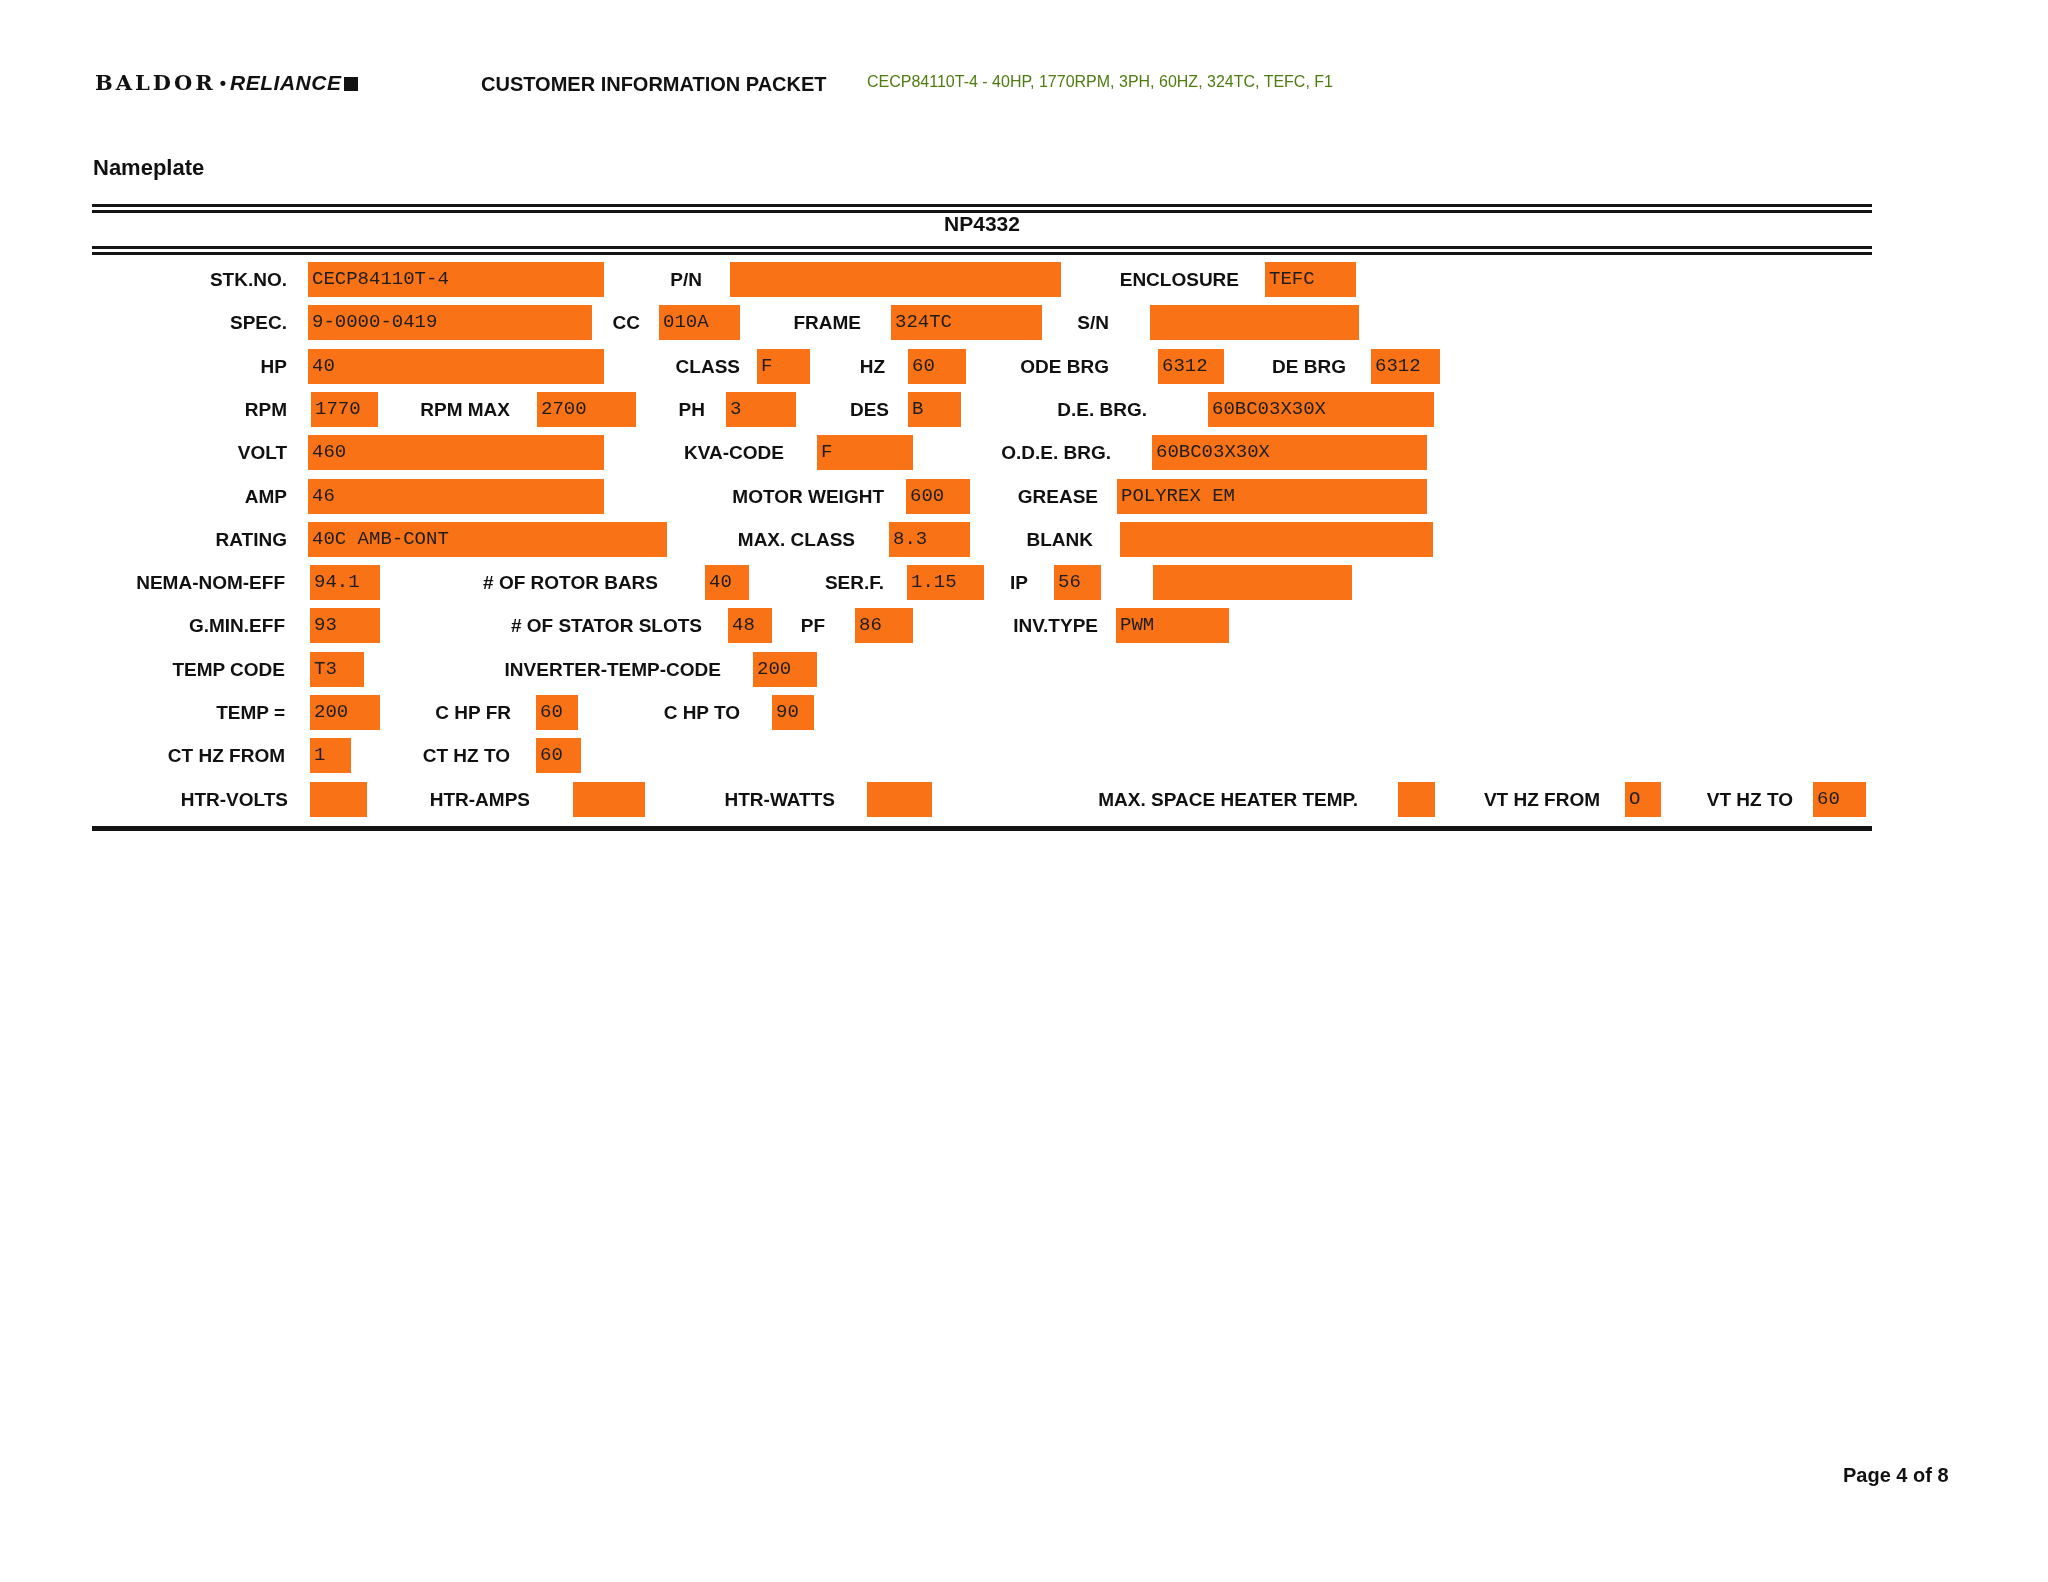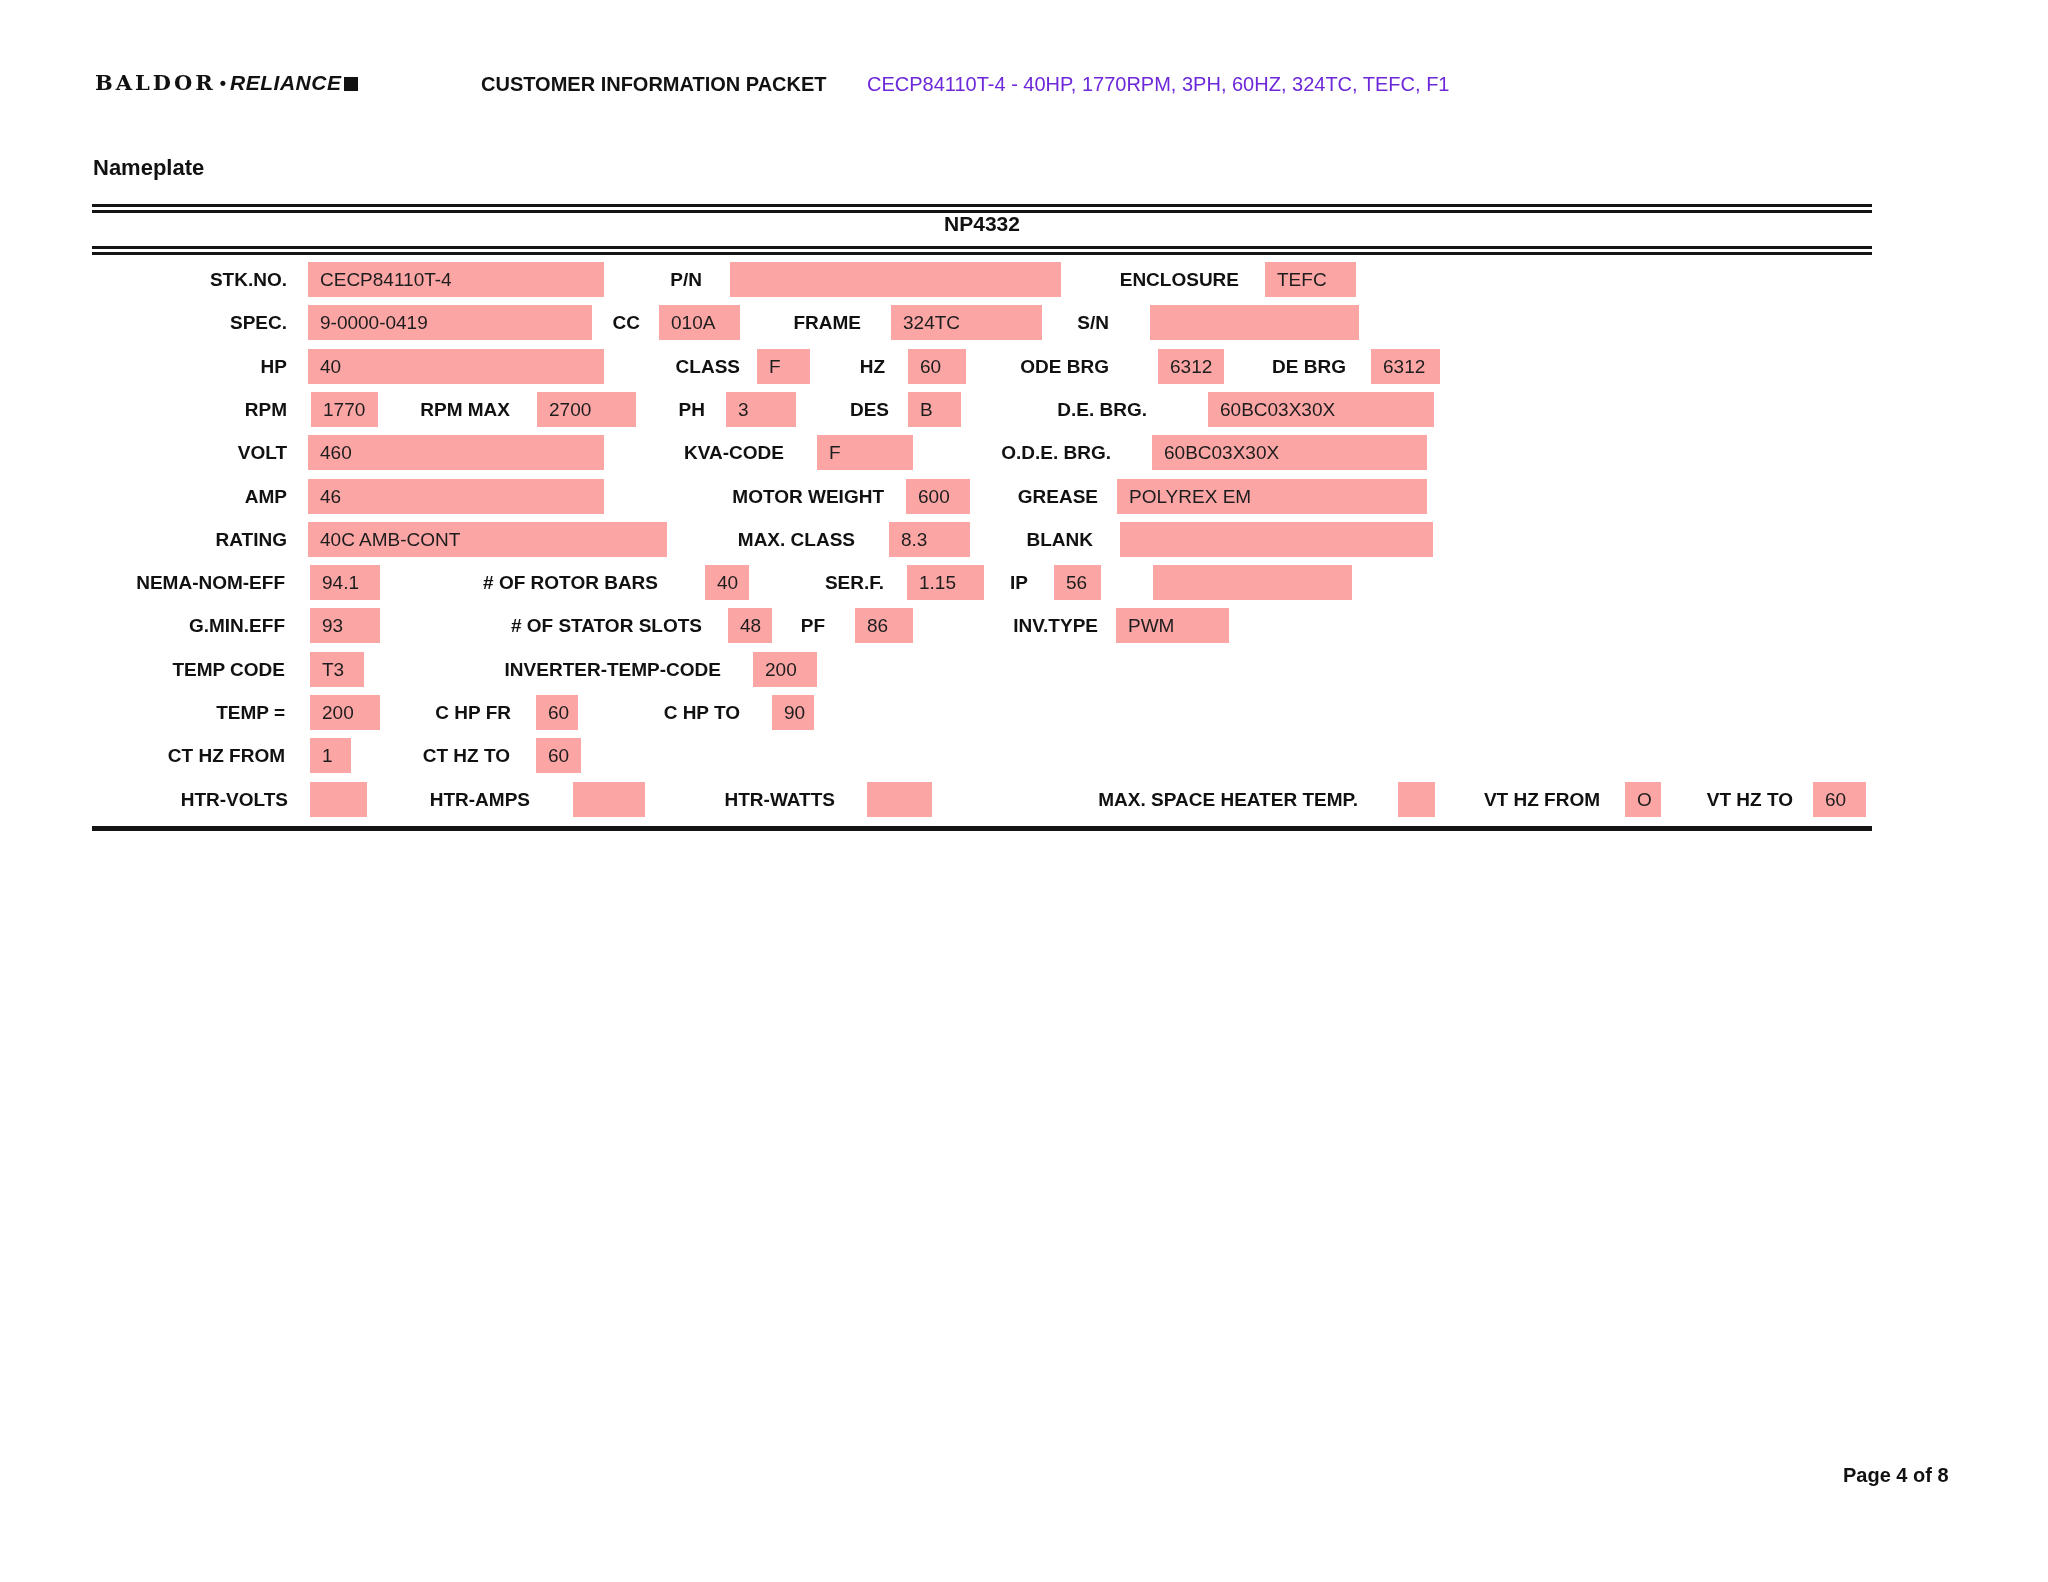--- a/index.html
+++ b/index.html
@@ -7,34 +7,34 @@
     position:relative;width:2048px;height:1582px;background:#ffffff;
     font-family:"Liberation Sans",sans-serif;color:#111;overflow:hidden;
   }
   
   .logo{position:absolute;left:95px;top:70px;white-space:nowrap;}
   .logo .baldor{font-family:"DejaVu Serif",serif;font-weight:bold;font-size:21px;letter-spacing:3px;}
   .logo .dot{font-size:18px;font-weight:bold;margin:0 4px;position:relative;top:-1px;}
   .logo .reliance{font-style:italic;font-weight:bold;font-size:21px;letter-spacing:0.5px;}
   .logo .logo-mark{display:inline-block;width:14px;height:14px;background:#111;margin-left:3px;position:relative;top:1px;}
   .doc-title{position:absolute;left:481px;top:73px;font-weight:bold;font-size:20px;white-space:nowrap;text-align:right;}
-  .doc-subtitle{position:absolute;left:867px;top:73px;font-size:20px;color:#6d28d9;white-space:nowrap;}
+  .doc-subtitle{position:absolute;left:867px;top:73px;font-size:16px;color:#4d7c0f;white-space:nowrap;}
   
   .section-heading{position:absolute;left:93px;top:155px;font-weight:bold;font-size:22px;}
   
   .rule-double{position:absolute;left:92px;width:1780px;height:9px;
     border-top:3px solid #141414;border-bottom:3px solid #141414;box-sizing:border-box;}
   .rule-single{position:absolute;left:92px;width:1780px;height:5px;background:#141414;}
   .np-title{position:absolute;left:92px;width:1780px;top:212px;text-align:center;
     font-weight:bold;font-size:21px;}
   
   .lbl{position:absolute;height:35px;line-height:35px;font-weight:bold;font-size:19px;
     text-align:right;white-space:nowrap;color:#111;}
-  .vbox{position:absolute;height:35px;line-height:35px;font-size:19px;background:#fca5a5;
-    padding-left:12px;box-sizing:border-box;white-space:nowrap;color:#1d1d1d;}
+  .vbox{position:absolute;height:35px;line-height:35px;font-size:19px;background:#f97316;
+    padding-left:4px;box-sizing:border-box;white-space:nowrap;color:#1d1d1d;font-family:Liberation Mono, monospace;}
   
   .page-num{position:absolute;left:1843px;top:1464px;font-size:20px;font-weight:bold;}
 </style>
 </head>
 <body>
 
 <div class="page">
 
   <div class="logo">
     <span class="baldor">BALDOR</span><span class="dot">•</span><span class="reliance">RELIANCE</span><span class="logo-mark"></span>

